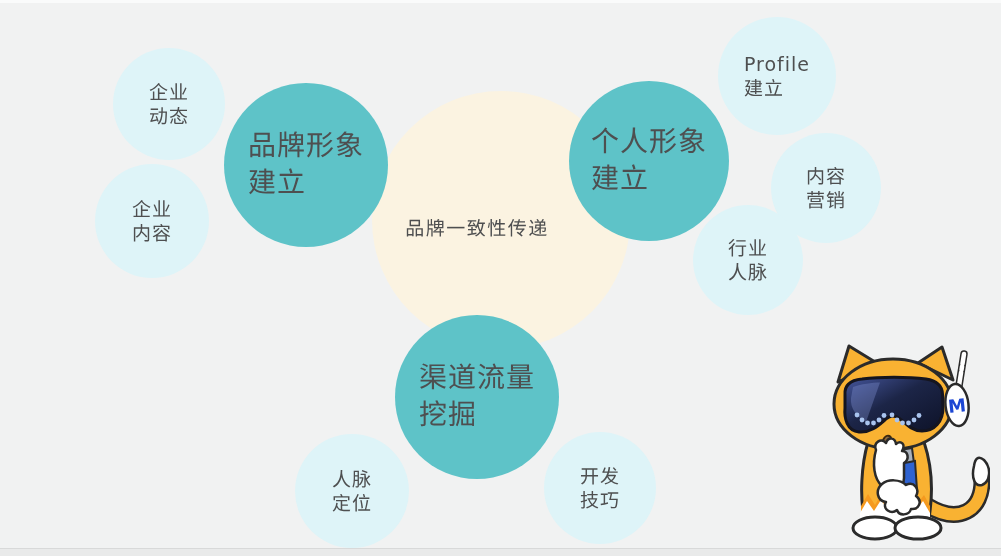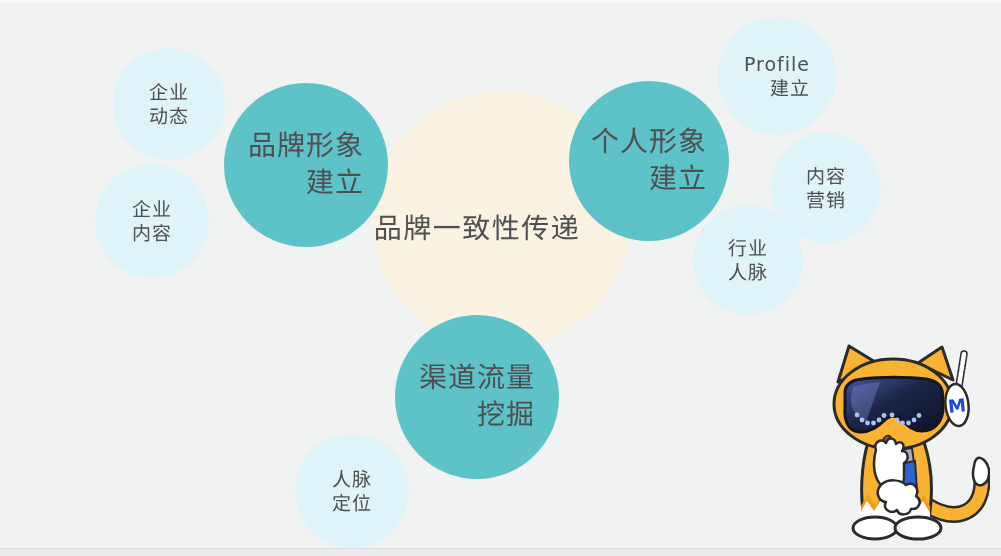--- a/index.html
+++ b/index.html
@@ -35,37 +35,37 @@
     position:absolute;left:0;bottom:0;width:100%;height:8px;
     background:#e9eaea;border-top:1px solid #d8d9d9;
     box-sizing:border-box;
   }
   .circle{
     position:absolute;
     border-radius:50%;
     display:flex;
     align-items:center;
     justify-content:center;
-    text-align:right;
+    text-align:left;
   }
   .circle .label{
     white-space:pre-line;
     color:var(--text);
     letter-spacing:1px;
   }
   .hub{ background:var(--cream); }
   .main{ background:var(--teal); z-index:2; }
   .sub{ background:var(--light-cyan); z-index:1; }
   .main .label{ font-size:28px; line-height:1.32; }
   .sub .label{ font-size:19px; line-height:1.28; }
   .hub-label{
     position:absolute;
     left:477px; top:226px;
     transform:translate(-50%,-50%);
-    font-size:28px;
+    font-size:19px;
     letter-spacing:1.5px;
     color:var(--text);
     white-space:nowrap;
     z-index:2;
   }
   .mascot{
     position:absolute;
     left:830px; top:338px;
     width:160px; height:210px;
     z-index:3;
@@ -110,20 +110,24 @@
     <span class="label">内容
 营销</span>
   </div>
   <div class="circle sub" style="left:693px; top:205px; width:110px; height:110px;">
     <span class="label">行业
 人脉</span>
   </div>
   <div class="circle sub" style="left:295px; top:434px; width:114px; height:114px;">
     <span class="label">人脉
 定位</span>
+  </div>
+  <div class="circle sub" style="left:544px; top:432px; width:112px; height:112px;">
+    <span class="label">开发
+技巧</span>
   </div>
 
   <svg class="mascot" viewBox="0 0 160 210" xmlns="http://www.w3.org/2000/svg">
     <defs>
       <linearGradient id="gog" x1="0" y1="0" x2="1" y2="1">
         <stop offset="0" stop-color="#46579e"></stop>
         <stop offset="0.45" stop-color="#1c2547"></stop>
         <stop offset="1" stop-color="#0d1228"></stop>
       </linearGradient>
     </defs>

